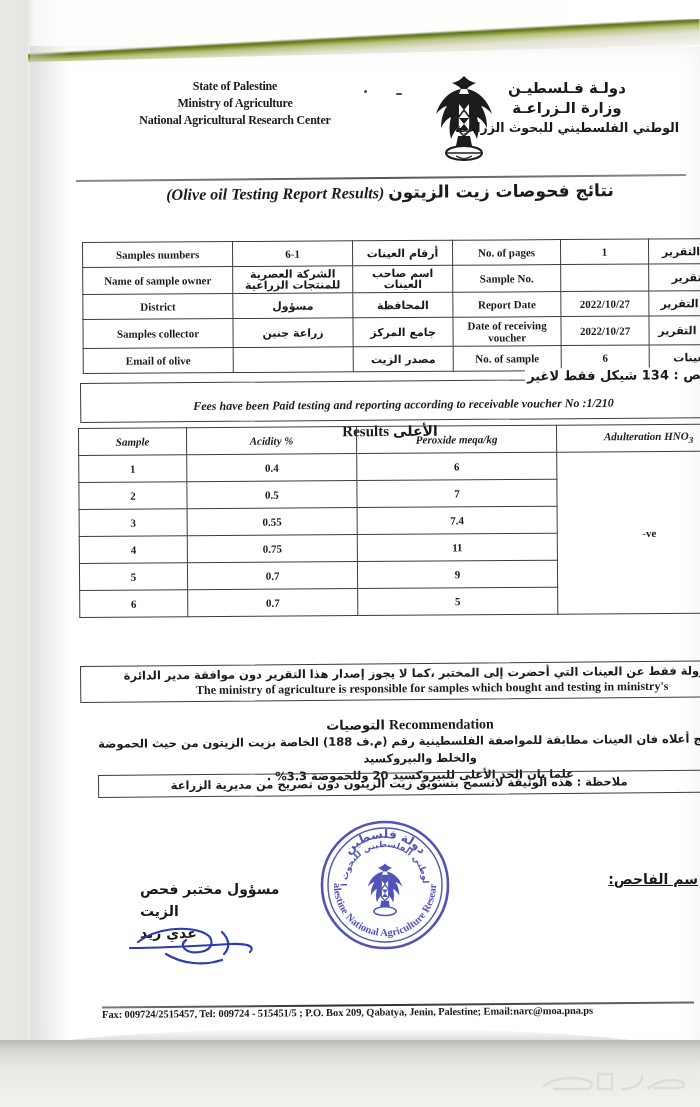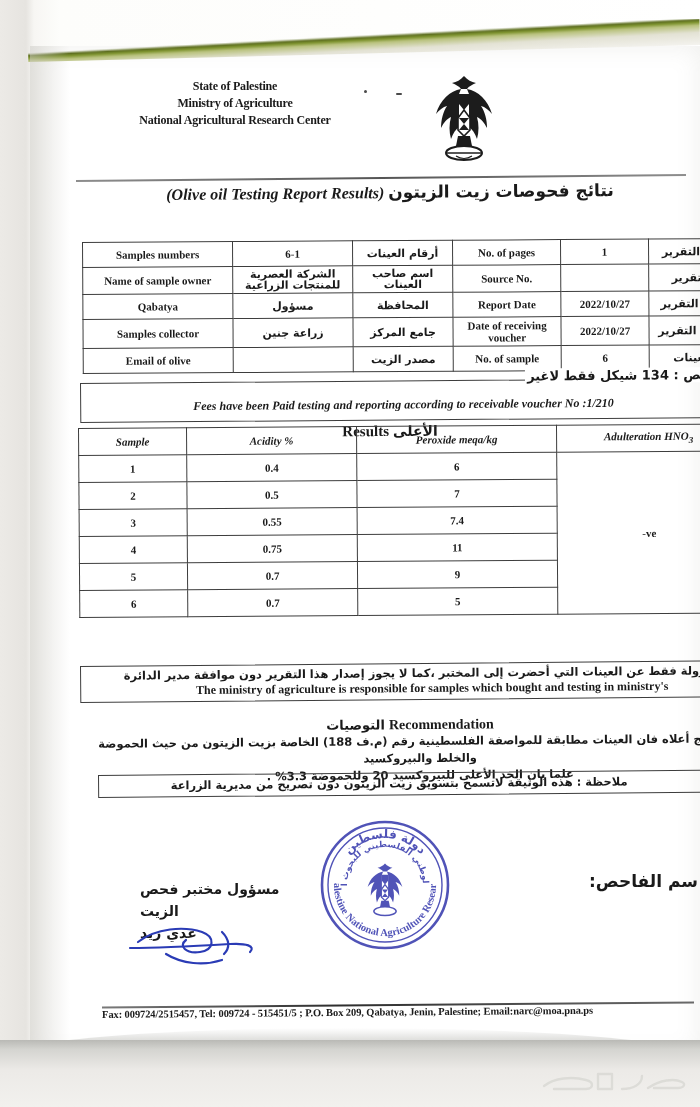--- a/index.html
+++ b/index.html
@@ -257,21 +257,21 @@
     font-family: "DejaVu Sans", sans-serif;
     font-weight: bold; font-size: 14px; direction: rtl; line-height: 22px;
   }
   #signature {
     position: absolute; left: 96px; top: 872px; width: 190px; height: 60px;
     color: #2a3bb5;
   }
   #examiner {
     position: absolute; right: 2px; top: 825px;
     font-family: "DejaVu Sans", sans-serif;
-    font-weight: bold; font-size: 17px; direction: rtl;
+    font-weight: bold; font-size: 14px; direction: rtl; text-decoration: underline;
   }
 
   
   #footer-rule {
     position: absolute; left: 72px; top: 958px; width: 592px; height: 2px;
     background: linear-gradient(90deg,#7a7a7a,#2d2d2d 40%,#6a6a6a);
     transform: rotate(-0.5deg);
   }
   #footer {
     position: absolute; left: 72px; top: 963px; width: 600px;
@@ -323,20 +323,25 @@
           <path d="M29 44 L39 44 L34 50 Z"></path>
           <path d="M29 56 L39 56 L34 50 Z"></path>
           <path d="M28 62 L40 62 L42 72 L26 72 Z"></path>
           <ellipse cx="34" cy="79" rx="18" ry="7" fill="none" stroke="#1c1c1c" stroke-width="2"></ellipse>
           <path d="M16 79 L52 79" stroke="#1c1c1c" stroke-width="1.4"></path>
           <path d="M26 82 q8 5 16 0" fill="none" stroke="#1c1c1c" stroke-width="1.2"></path>
         </g>
       </svg>
     </div>
 
+    <div id="header-ar">
+      <div class="l1">دولـة فـلسطيـن</div>
+      <div class="l2">وزارة الـزراعـة</div>
+      <div class="l3">الوطني الفلسطيني للبحوث الزراعية</div>
+    </div>
   </div>
 
   <div id="hr-top"></div>
 
   <div id="title">
     <span class="en">(Olive oil Testing Report Results)</span>
     <span class="ar">نتائج فحوصات زيت الزيتون</span>
   </div>
 
   <div id="info-table-wrap">
@@ -355,26 +360,26 @@
           <td class="c-num">6-1</td>
           <td class="c-ar">أرقام العينات</td>
           <td class="c-en">No. of pages</td>
           <td class="c-num">1</td>
           <td class="c-ar">لحات التقرير</td>
         </tr>
         <tr>
           <td class="c-en">Name of sample owner</td>
           <td class="c-ar">الشركة العصرية للمنتجات الزراعية</td>
           <td class="c-ar">اسم صاحب العينات</td>
-          <td class="c-en">Source No.</td>
+          <td class="c-en">Sample No.</td>
           <td class="c-num"></td>
           <td class="c-ar">م التقرير</td>
         </tr>
         <tr>
-          <td class="c-en">Qabatya</td>
+          <td class="c-en">District</td>
           <td class="c-ar">مسؤول</td>
           <td class="c-ar">المحافظة</td>
           <td class="c-en">Report Date</td>
           <td class="c-num">2022/10/27</td>
           <td class="c-ar">إصدار التقرير</td>
         </tr>
         <tr>
           <td class="c-en">Samples collector</td>
           <td class="c-ar">زراعة جنين</td>
           <td class="c-ar">جامع المركز</td>

